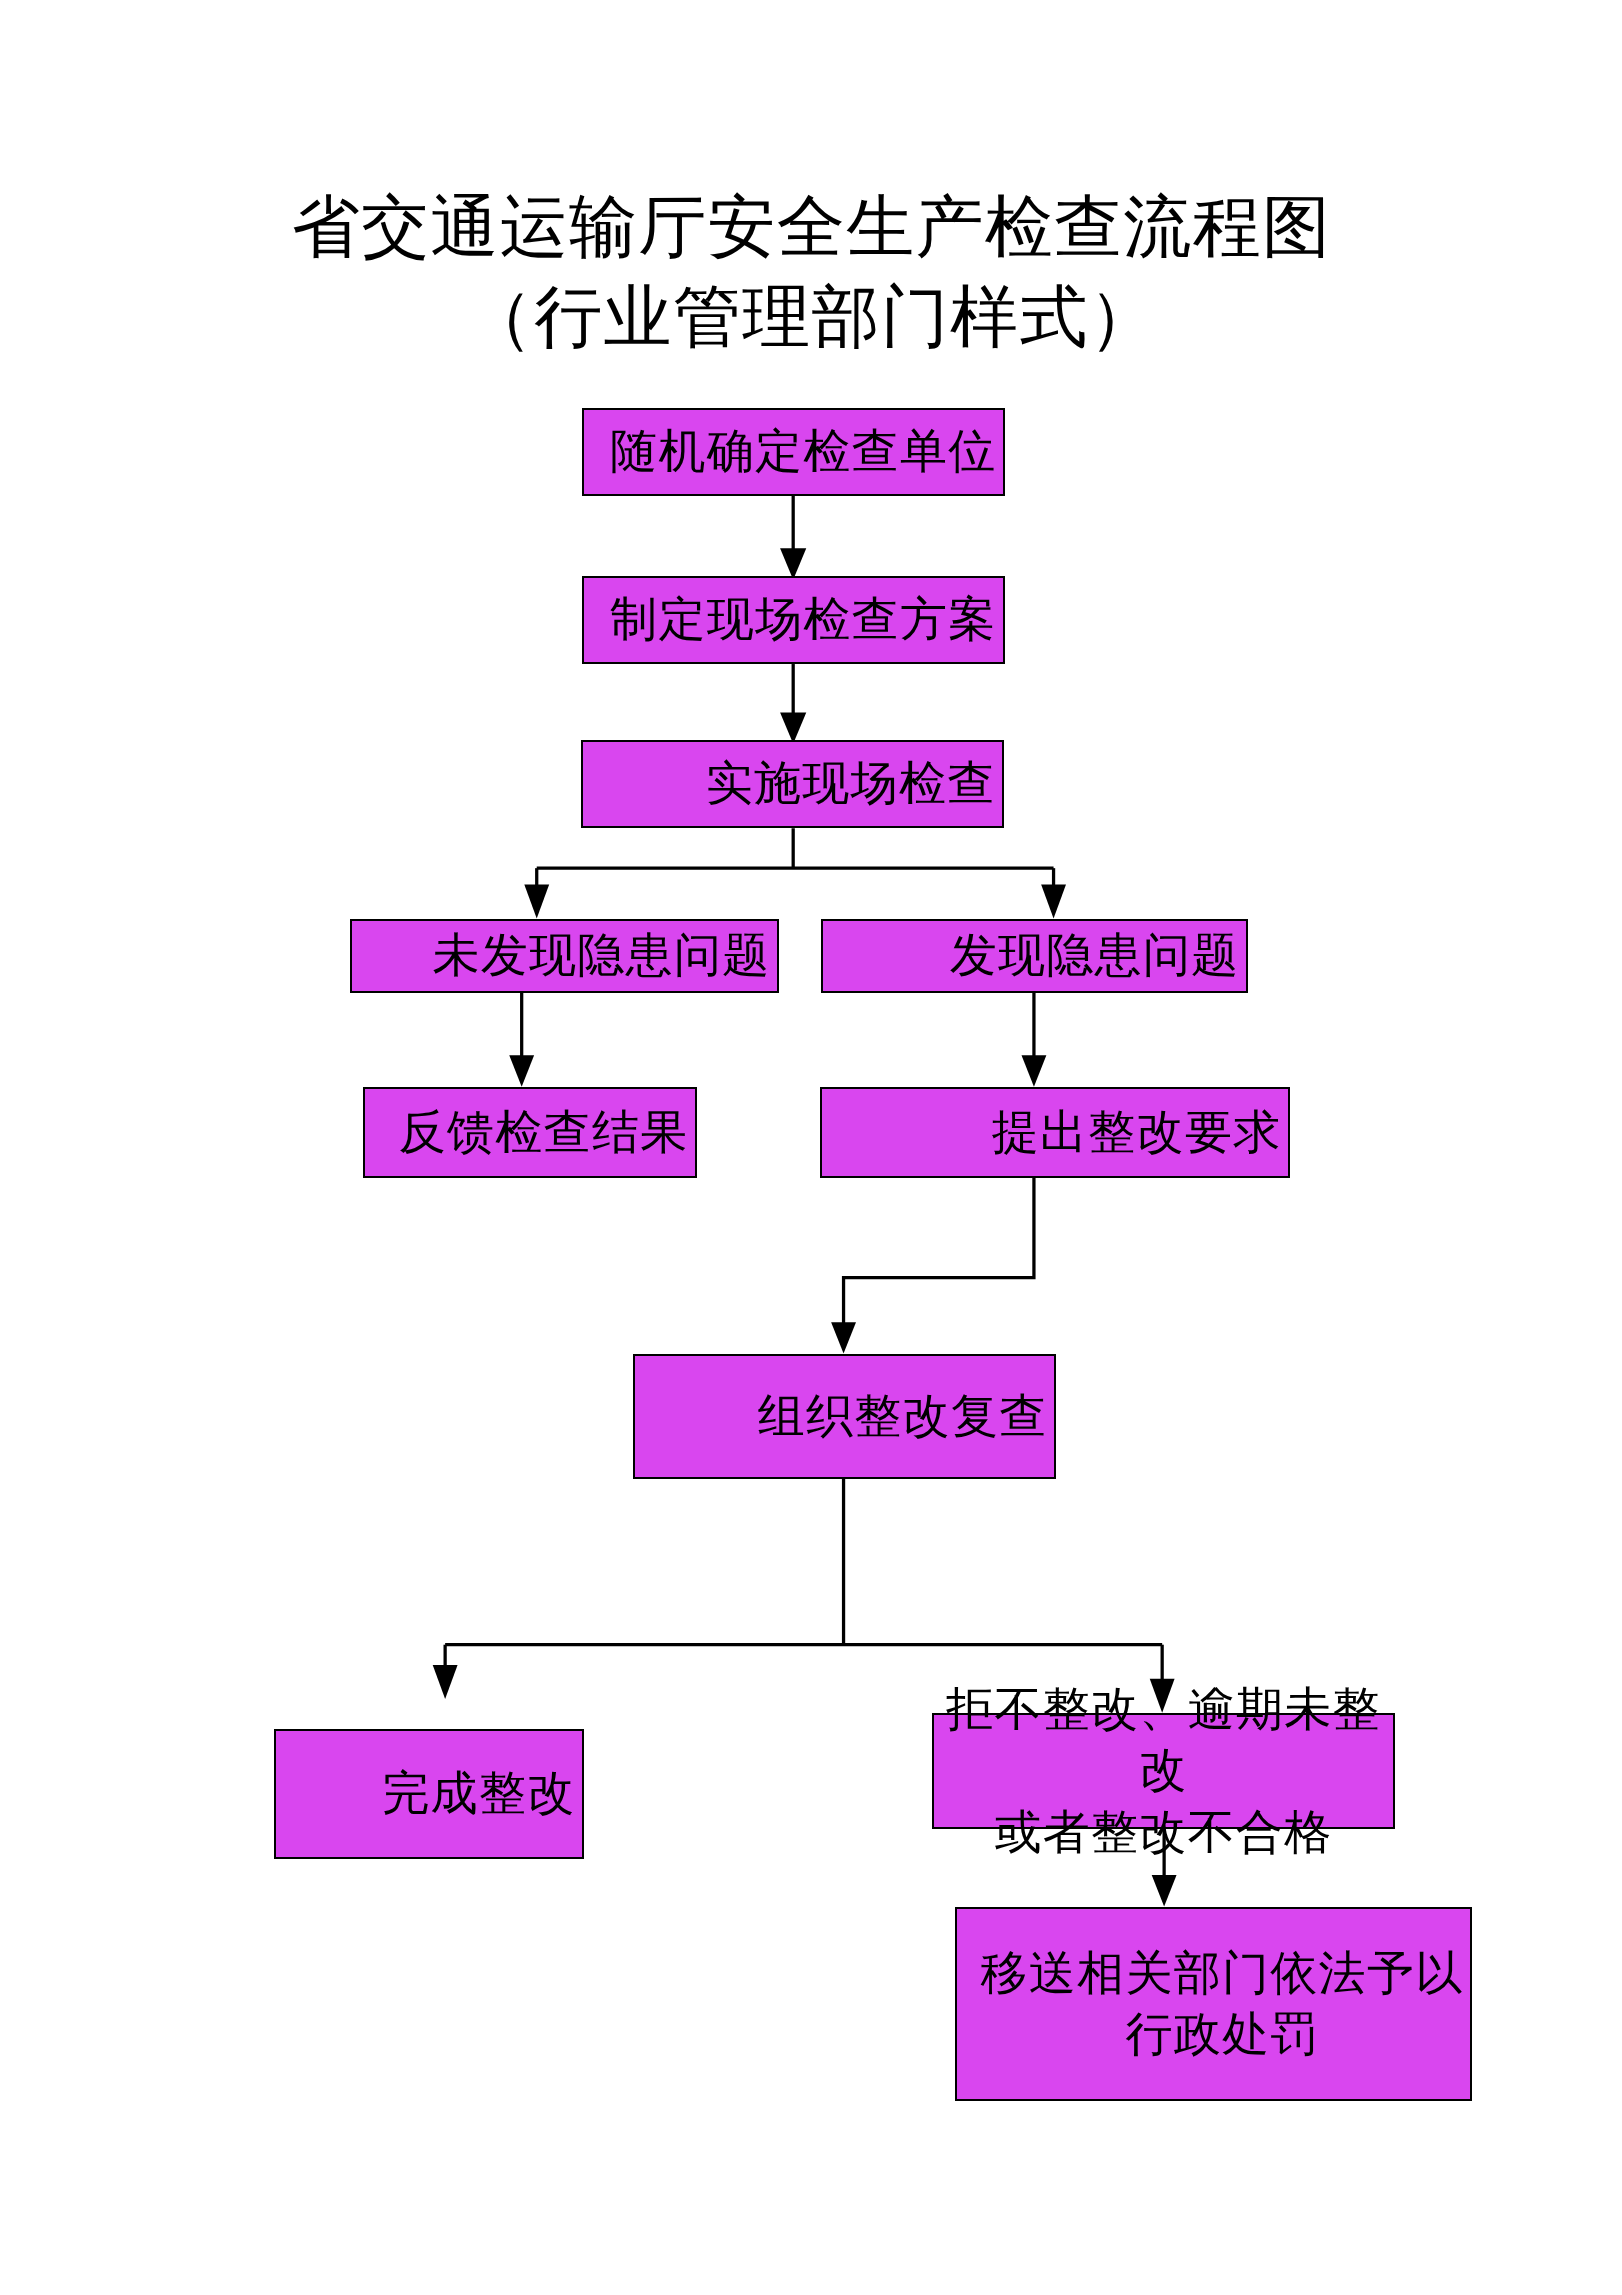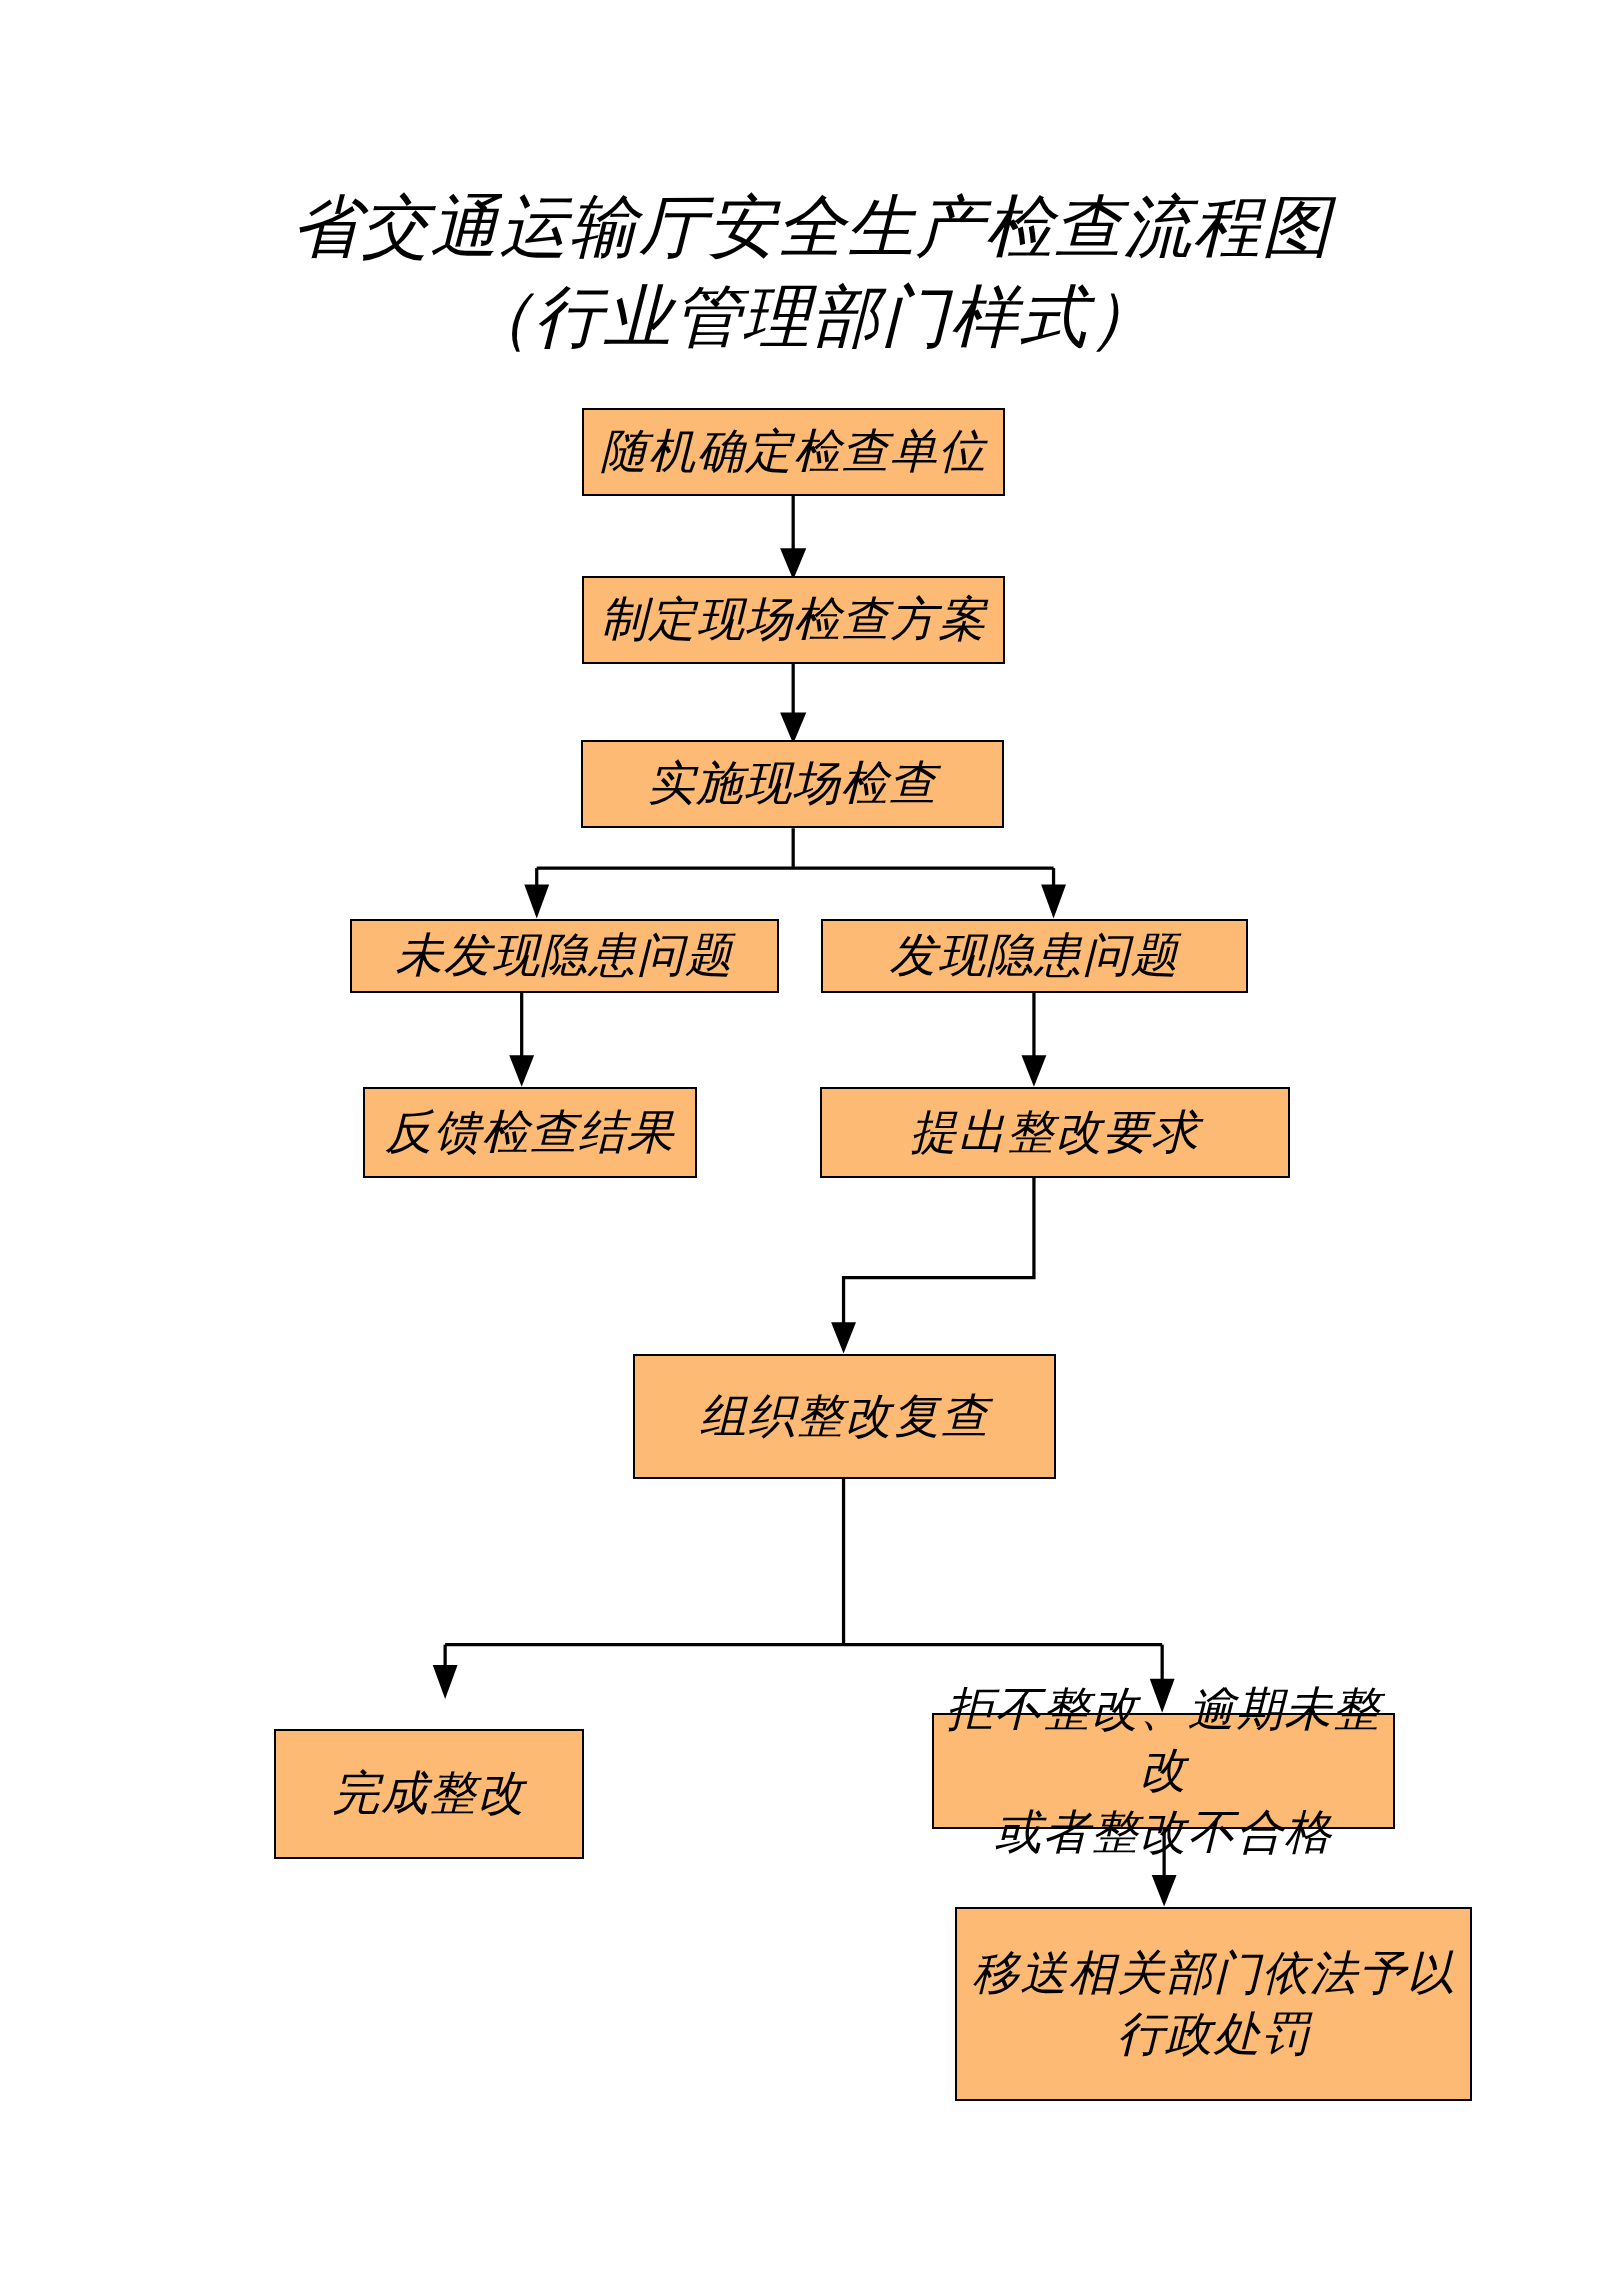--- a/index.html
+++ b/index.html
@@ -9,21 +9,20 @@
   }
   body {
     font-family: "Liberation Serif", "DejaVu Serif", serif;
   }
   #page {
     position: relative;
     width: 1623px;
     height: 2295px;
     background: #ffffff;
     overflow: hidden;
-    font-style: italic;
   }
   .title-block {
     position: absolute;
     left: 0;
     top: 183px;
     width: 1623px;
     text-align: center;
   }
   .title-line {
     display: block;
@@ -38,24 +37,24 @@
     position: absolute;
     left: 0;
     top: 0;
     width: 1623px;
     height: 2295px;
   }
   .node-box {
     position: absolute;
     box-sizing: border-box;
     border: 2.6px solid #000000;
-    background: #fdba74;
+    background: #d946ef;
     display: flex;
     align-items: center;
-    justify-content: center;
+    justify-content: flex-end;
     text-align: center;
   }
   .node-label {
     font-family: "Liberation Serif", "DejaVu Serif", serif;
     font-size: 47px;
     line-height: 1.3;
     color: #000000;
     letter-spacing: 1.3px;
     white-space: pre-line;
     display: block;

